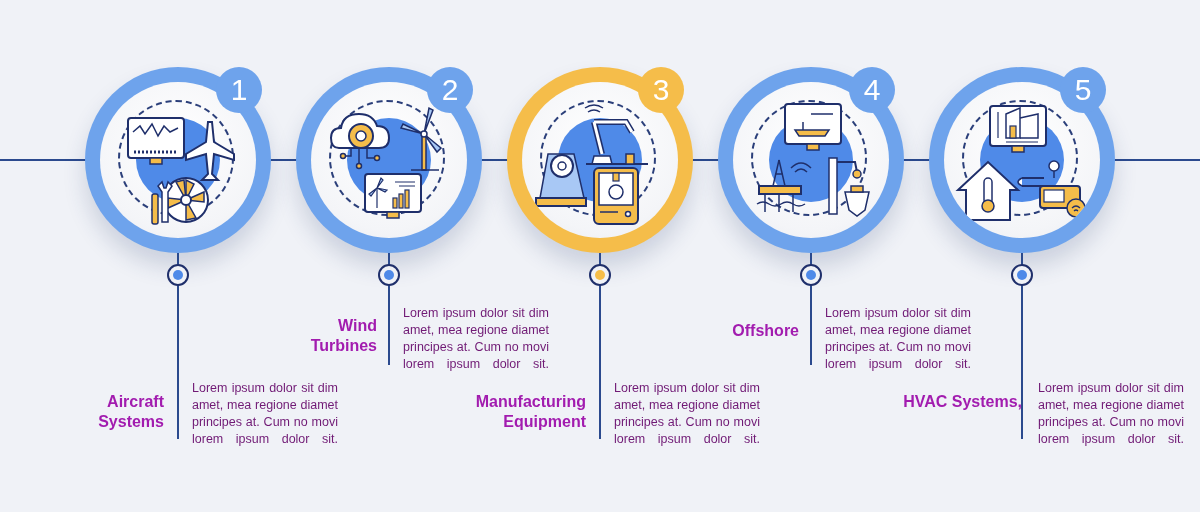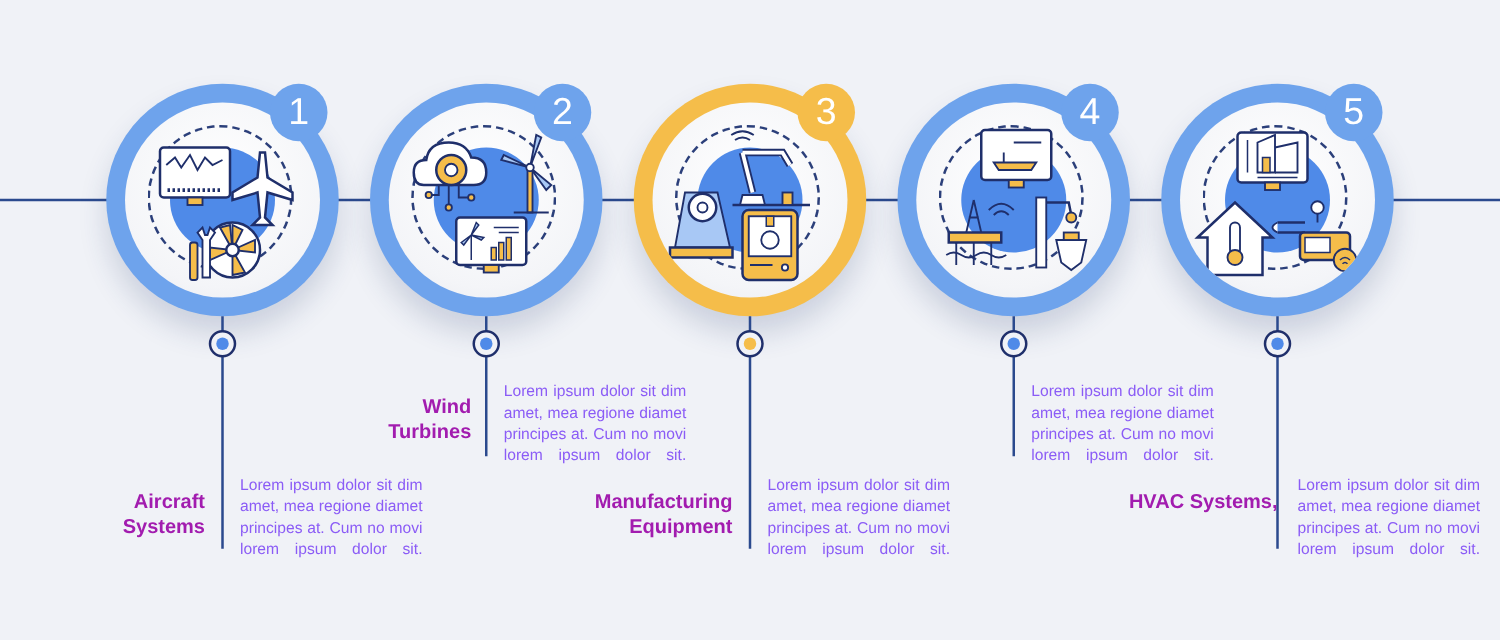--- a/index.html
+++ b/index.html
@@ -15,21 +15,21 @@
   .inner { position:absolute; width:156px; height:156px; border-radius:50%; left:-78px; top:82px; background:radial-gradient(circle at 50% 40%, #ffffff 0%, #f4f5f8 70%, #e8eaf0 100%); overflow:hidden; }
   .blob { position:absolute; width:84px; height:84px; border-radius:50%; left:36px; top:36px; background:#4f8ae8; }
   .dash { position:absolute; width:116px; height:116px; border-radius:50%; left:18px; top:18px; border:2px dashed #2b3f7a; box-sizing:border-box; }
   .icon-svg { position:absolute; left:0; top:0; width:156px; height:156px; }
   .stem { position:absolute; left:-1px; top:253px; width:2px; background:#2b4a8e; }
   .dot { position:absolute; left:-11px; top:264px; width:18px; height:18px; border-radius:50%; border:2px solid #1f2f6b; background:#f0f2f7; }
   .dot::after { content:""; position:absolute; left:4px; top:4px; width:10px; height:10px; border-radius:50%; }
   .dot.blue::after { background:#4f8ae8; }
   .dot.gold::after { background:#f5bd4a; }
   .title { position:absolute; color:#a21caf; font-weight:bold; font-size:16px; line-height:20px; text-align:right; white-space:nowrap; }
-  .desc { position:absolute; color:#8b5cf6; font-size:12.5px; line-height:17px; text-align:justify; text-align-last:justify; width:146px; }
+  .desc { position:absolute; color:#701a75; font-size:12.5px; line-height:17px; text-align:justify; text-align-last:justify; width:146px; }
 </style>
 </head>
 <body>
 
 <div class="hline"></div>
 
 <div class="step" style="left:178px;">
   <div class="ring blue"></div>
   <div class="inner">
     <div class="blob"></div>
@@ -167,20 +167,21 @@
       <path d="M104 80 L122 80 L124 90" fill="none" stroke="#1f2f6b" stroke-width="2"></path>
       <circle cx="124" cy="92" r="4" fill="#f5bd4a" stroke="#1f2f6b" stroke-width="1.5"></circle>
       <path d="M112 110 L136 110 L132 128 L124 134 L116 128 Z" fill="#fff" stroke="#1f2f6b" stroke-width="1.5"></path>
       <rect x="118" y="104" width="12" height="6" fill="#f5bd4a" stroke="#1f2f6b" stroke-width="1.5"></rect>
     </svg>
   </div>
   <div class="badge blue">4</div>
   <div class="stem" style="height:112px;"></div>
   <div class="dot blue"></div>
   <div class="title" style="right:12px; top:321px;">
+    <div>Offshore</div>
   </div>
   <div class="desc" style="left:14px; top:305px;">Lorem ipsum dolor sit dim amet, mea regione diamet principes at. Cum no movi lorem ipsum dolor sit.</div>
 </div>
 
 <div class="step" style="left:1022px;">
   <div class="ring blue"></div>
   <div class="inner">
     <div class="blob"></div>
       <div class="dash"></div>
     <svg class="icon-svg" viewBox="0 0 156 156">

